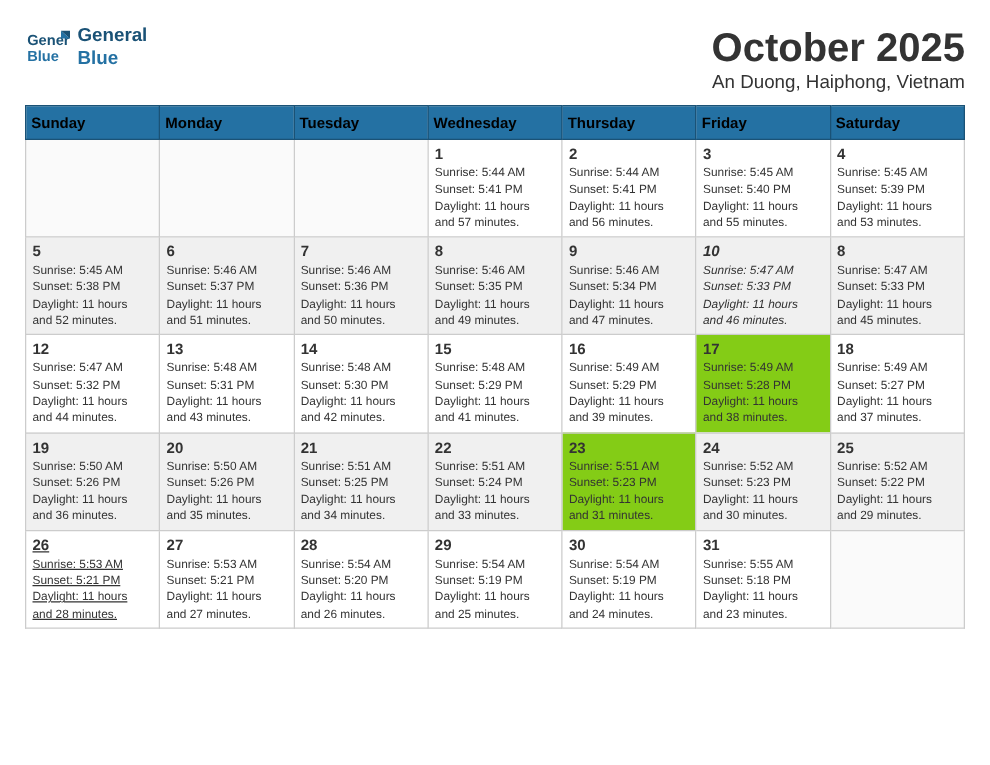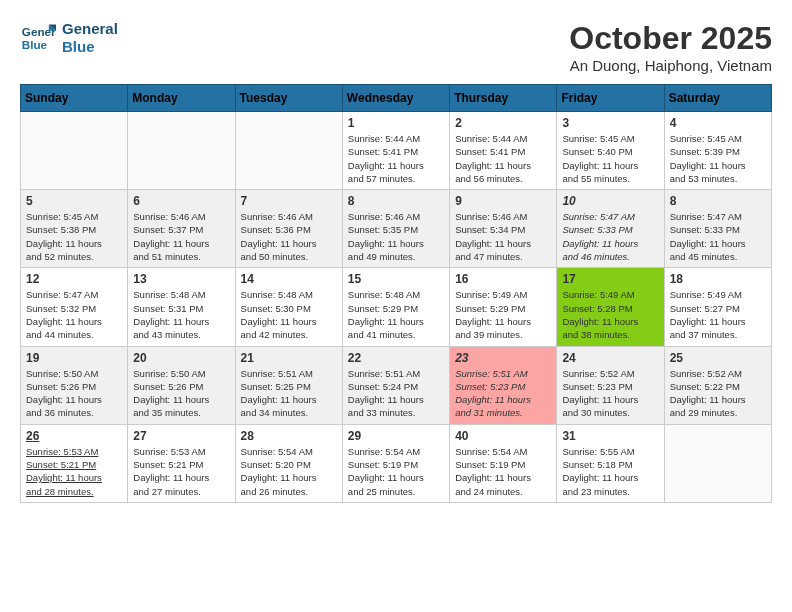--- a/index.html
+++ b/index.html
@@ -274,21 +274,21 @@
 Daylight: 11 hours
 and 34 minutes.</div>
         </td>
         <td style="background-color: rgb(240, 240, 240);">
           <span class="day-number">22</span>
           <div class="day-info" style="white-space: pre-line;">Sunrise: 5:51 AM
 Sunset: 5:24 PM
 Daylight: 11 hours
 and 33 minutes.</div>
         </td>
-        <td style="background-color: #fca5a5; font-style: italic;">
+        <td style="background-color: #84cc16;">
           <span class="day-number">23</span>
           <div class="day-info" style="white-space: pre-line;">Sunrise: 5:51 AM
 Sunset: 5:23 PM
 Daylight: 11 hours
 and 31 minutes.</div>
         </td>
         <td style="background-color: rgb(240, 240, 240);">
           <span class="day-number">24</span>
           <div class="day-info" style="white-space: pre-line;">Sunrise: 5:52 AM
 Sunset: 5:23 PM
@@ -326,21 +326,21 @@
 and 26 minutes.</div>
         </td>
         <td style="background-color: rgb(255, 255, 255);">
           <span class="day-number">29</span>
           <div class="day-info" style="white-space: pre-line;">Sunrise: 5:54 AM
 Sunset: 5:19 PM
 Daylight: 11 hours
 and 25 minutes.</div>
         </td>
         <td style="background-color: rgb(255, 255, 255);">
-          <span class="day-number">40</span>
+          <span class="day-number">30</span>
           <div class="day-info" style="white-space: pre-line;">Sunrise: 5:54 AM
 Sunset: 5:19 PM
 Daylight: 11 hours
 and 24 minutes.</div>
         </td>
         <td style="background-color: rgb(255, 255, 255);">
           <span class="day-number">31</span>
           <div class="day-info" style="white-space: pre-line;">Sunrise: 5:55 AM
 Sunset: 5:18 PM
 Daylight: 11 hours

